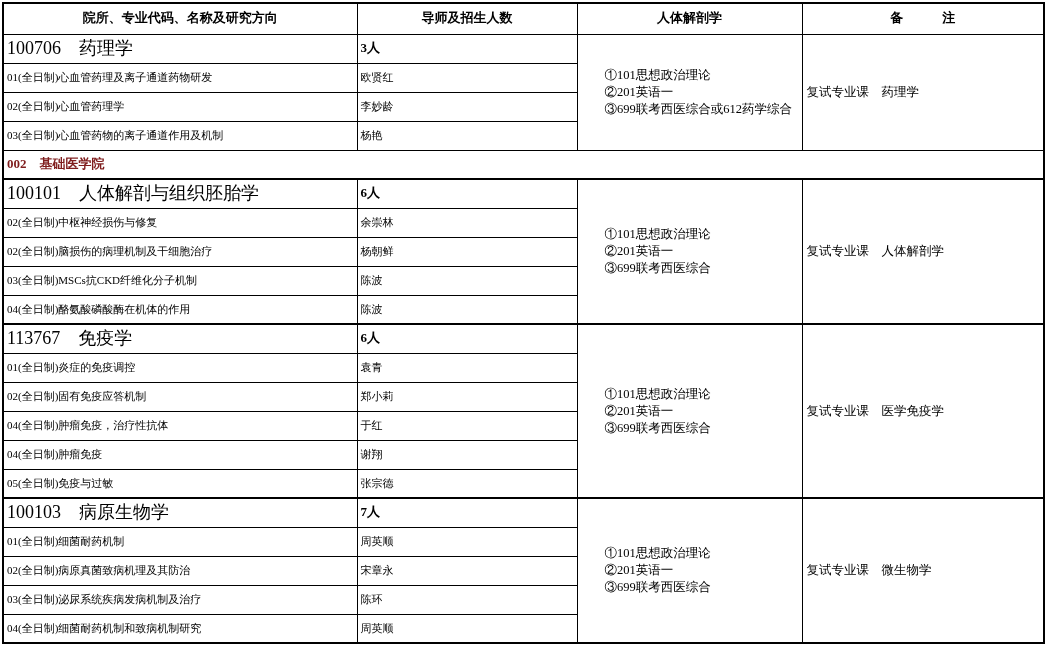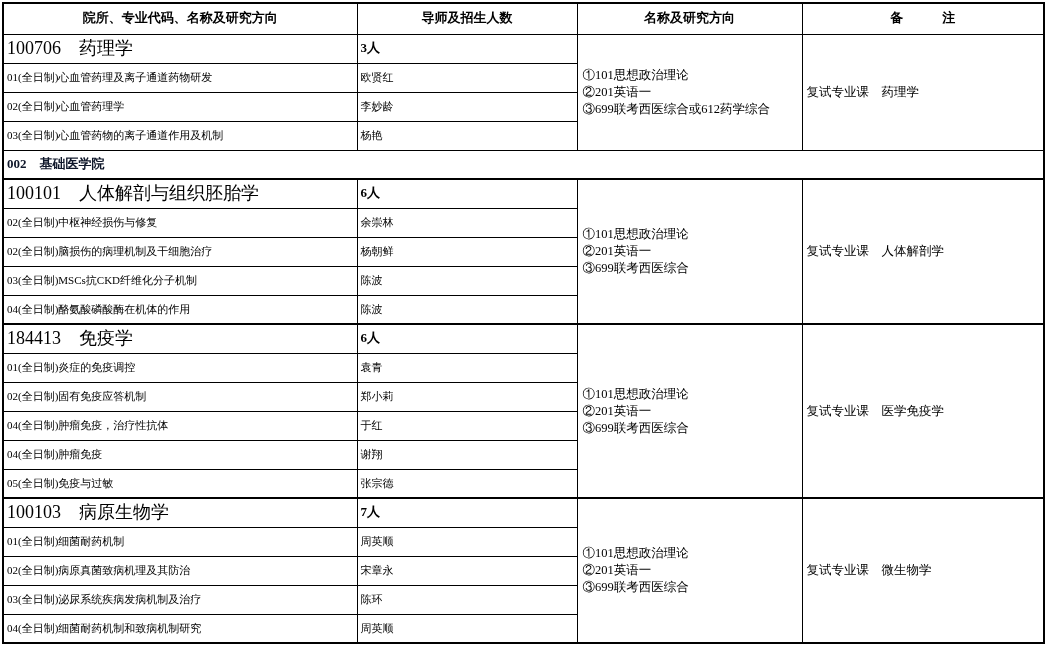--- a/index.html
+++ b/index.html
@@ -52,29 +52,30 @@
     white-space: nowrap;
     font-size: 11px;
   }
   td.exam-cell {
     padding-left: 5px;
     white-space: nowrap;
   }
   td.exam-cell .exam-line {
     font-size: 12.5px;
     line-height: 17px;
+    margin-left: 22px;
   }
   td.remark-cell {
     padding-left: 4px;
     white-space: pre;
     font-size: 12.5px;
     margin-left: 16px;
   }
   tr.school-row td {
-    color: #0f172a;
+    color: #7f1d1d;
     font-weight: bold;
     white-space: pre;
     border-bottom-width: 2px;
     border-radius: 7px;
   }
   tr.sec-heavy td { border-top-width: 2px; }
 </style>
 </head>
 <body>
 
@@ -83,21 +84,21 @@
     <colgroup>
       <col style="width:354px">
       <col style="width:220px">
       <col style="width:225px">
       <col style="width:242px">
     </colgroup>
     <thead>
       <tr>
         <th>院所、专业代码、名称及研究方向</th>
         <th>导师及招生人数</th>
-        <th>名称及研究方向</th>
+        <th>人体解剖学</th>
         <th>备　　　注</th>
       </tr>
     </thead>
     <tbody>
         <tr class="section-row">
           <td class="code-cell">100706　药理学</td>
           <td class="quota-cell">3人</td>
           <td class="exam-cell" rowspan="4">
             <div class="exam-line">①101思想政治理论</div>
             <div class="exam-line">②201英语一</div>
@@ -140,21 +141,21 @@
         </tr>
         <tr class="direction-row">
           <td class="direction-cell">03(全日制)MSCs抗CKD纤维化分子机制</td>
           <td class="supervisor-cell">陈波</td>
         </tr>
         <tr class="direction-row">
           <td class="direction-cell">04(全日制)酪氨酸磷酸酶在机体的作用</td>
           <td class="supervisor-cell">陈波</td>
         </tr>
         <tr class="section-row sec-heavy">
-          <td class="code-cell">184413　免疫学</td>
+          <td class="code-cell">113767　免疫学</td>
           <td class="quota-cell">6人</td>
           <td class="exam-cell" rowspan="6">
             <div class="exam-line">①101思想政治理论</div>
             <div class="exam-line">②201英语一</div>
             <div class="exam-line">③699联考西医综合</div>
           </td>
           <td class="remark-cell" rowspan="6">复试专业课　医学免疫学</td>
         </tr>
         <tr class="direction-row">
           <td class="direction-cell">01(全日制)炎症的免疫调控</td>

